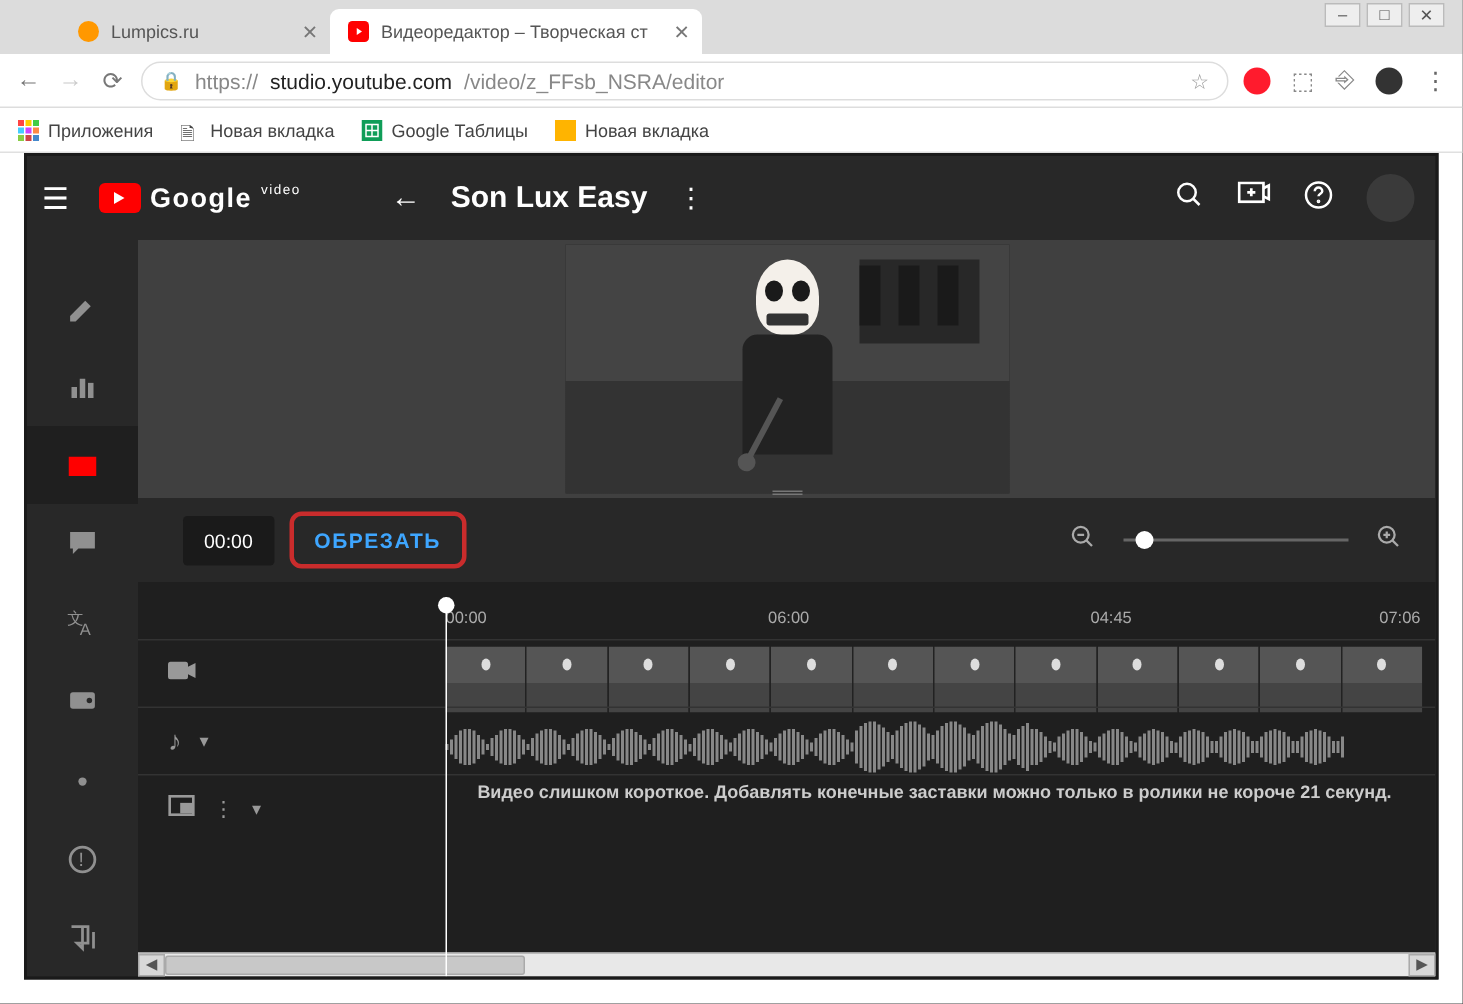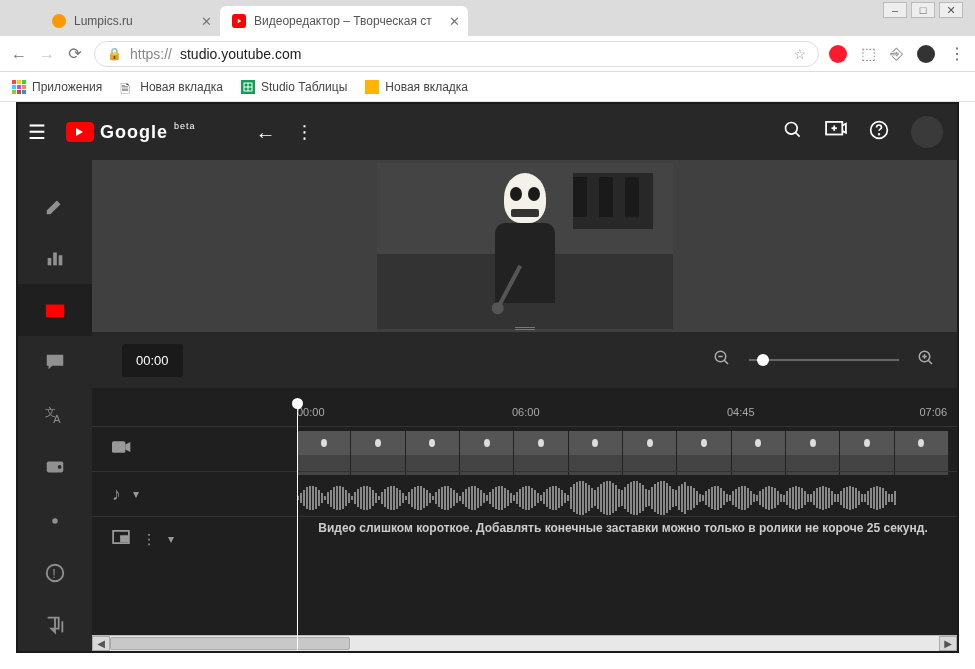--- a/index.html
+++ b/index.html
@@ -137,20 +137,21 @@
 </div>
 
 <div class="urlbar">
   <div class="nav-btn">←</div>
   <div class="nav-btn" style="color:#ccc">→</div>
   <div class="nav-btn">⟳</div>
   <div class="url-input">
     <span class="lock">🔒</span>
     <span style="color:#888">https://</span>
     <span class="host">studio.youtube.com</span>
+    <span class="path">/video/z_FFsb_NSRA/editor</span>
     <span style="flex:1"></span>
     <span style="color:#999">☆</span>
   </div>
   <div class="rt-icons">
     <div class="rt-icon" style="background:#ff1b2d"></div>
     <div style="color:#888">⬚</div>
     <div style="color:#888">⎆</div>
     <div class="rt-icon" style="background:#333"></div>
     <div style="color:#666">⋮</div>
   </div>
@@ -179,43 +180,44 @@
   </div>
   <div class="bk-item">
     <span class="bk-icon">
       <svg width="14" height="14">
           <rect width="14" height="14" fill="#0f9d58"></rect>
           <rect x="3" y="3" width="8" height="8" fill="none" stroke="#fff" stroke-width="1"></rect>
           <line x1="7" y1="3" x2="7" y2="11" stroke="#fff"></line>
           <line x1="3" y1="7" x2="11" y2="7" stroke="#fff"></line>
         </svg>
     </span>
-    <span>Studio Таблицы</span>
+    <span>Google Таблицы</span>
   </div>
   <div class="bk-item">
     <span class="bk-icon">
       <svg width="14" height="14">
           <rect width="14" height="14" fill="#ffb400"></rect>
         </svg>
     </span>
     <span>Новая вкладка</span>
   </div>
 </div>
 
 <div class="app">
 
   <div class="app-header">
     <div class="menu-icon">☰</div>
     <div class="studio-logo">
       <span class="yt-play"></span>
       <span>Google</span>
-      <span style="font-size:9px;font-weight:normal;position:relative;top:-6px">beta</span>
+      <span style="font-size:9px;font-weight:normal;position:relative;top:-6px">video</span>
     </div>
     <div class="header-title-wrap">
       <div class="back-arr">←</div>
+      <div class="page-title">Son Lux Easy</div>
       <div class="more-icon">⋮</div>
     </div>
     <div class="header-right">
       <span class="hr-icon">
         <svg width="20" height="20" viewBox="0 0 24 24" fill="none" stroke="#fff" stroke-width="2">
             <circle cx="10" cy="10" r="7"></circle>
             <line x1="20" y1="20" x2="15" y2="15"></line>
           </svg>
       </span>
       <span class="hr-icon">
@@ -308,20 +310,21 @@
             </div>
           <div class="vf-body"></div>
         </div>
         <div class="vf-stick"></div>
       </div>
       <div class="drag-handle"></div>
     </div>
 
     <div class="controls">
       <div class="time-box">00:00</div>
+      <div class="trim-btn">ОБРЕЗАТЬ</div>
       <div class="ctrls-right">
         <span class="zoom-ic">
           <svg width="18" height="18" viewBox="0 0 24 24" fill="none" stroke="#aaa" stroke-width="2">
               <circle cx="10" cy="10" r="7"></circle>
               <line x1="20" y1="20" x2="15" y2="15"></line>
               <line x1="7" y1="10" x2="13" y2="10"></line>
             </svg>
         </span>
         <div class="zoom-track">
             <div class="zoom-thumb"></div>
@@ -581,21 +584,21 @@
       <div class="track-row">
         <div class="track-head">
           <span><svg width="18" height="14" viewBox="0 0 20 16" fill="none" stroke="#999" stroke-width="2">
                 <rect x="1" y="1" width="18" height="14"></rect>
                 <rect x="10" y="7" width="7" height="6" fill="#999"></rect>
               </svg></span>
           <span style="font-size:14px">⋮</span>
           <span style="font-size:12px">▾</span>
         </div>
         <div class="track-content">
-          <div class="tc-msg">Видео слишком короткое. Добавлять конечные заставки можно только в ролики не короче 25 секунд.</div>
+          <div class="tc-msg">Видео слишком короткое. Добавлять конечные заставки можно только в ролики не короче 21 секунд.</div>
         </div>
       </div>
     </div>
   </div>
 
   <div class="hscroll">
     <div class="hscroll-arr" style="left:0">◀</div>
     <div class="hscroll-thumb"></div>
     <div class="hscroll-arr" style="right:0">▶</div>
   </div>

